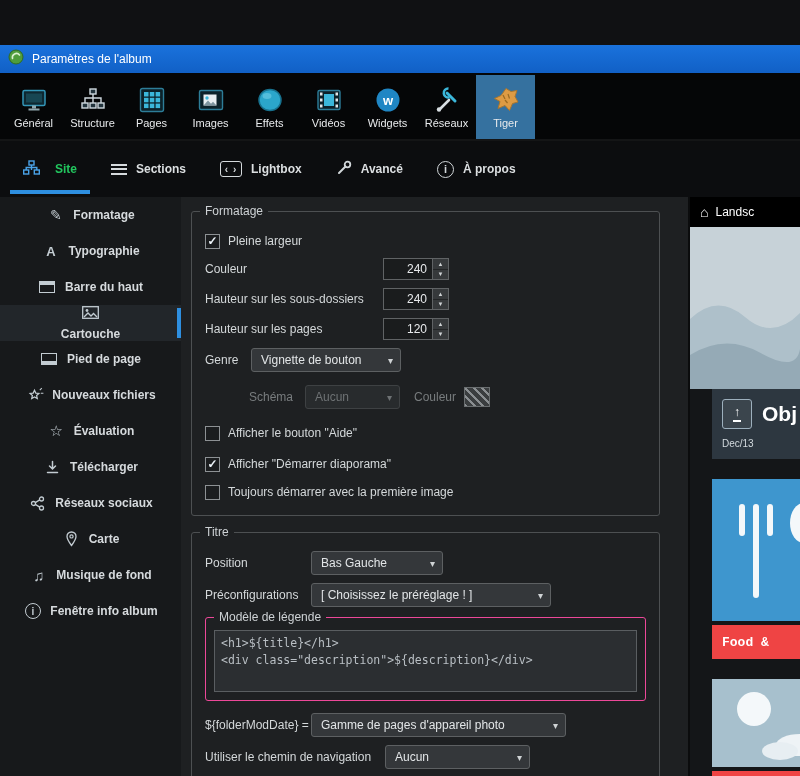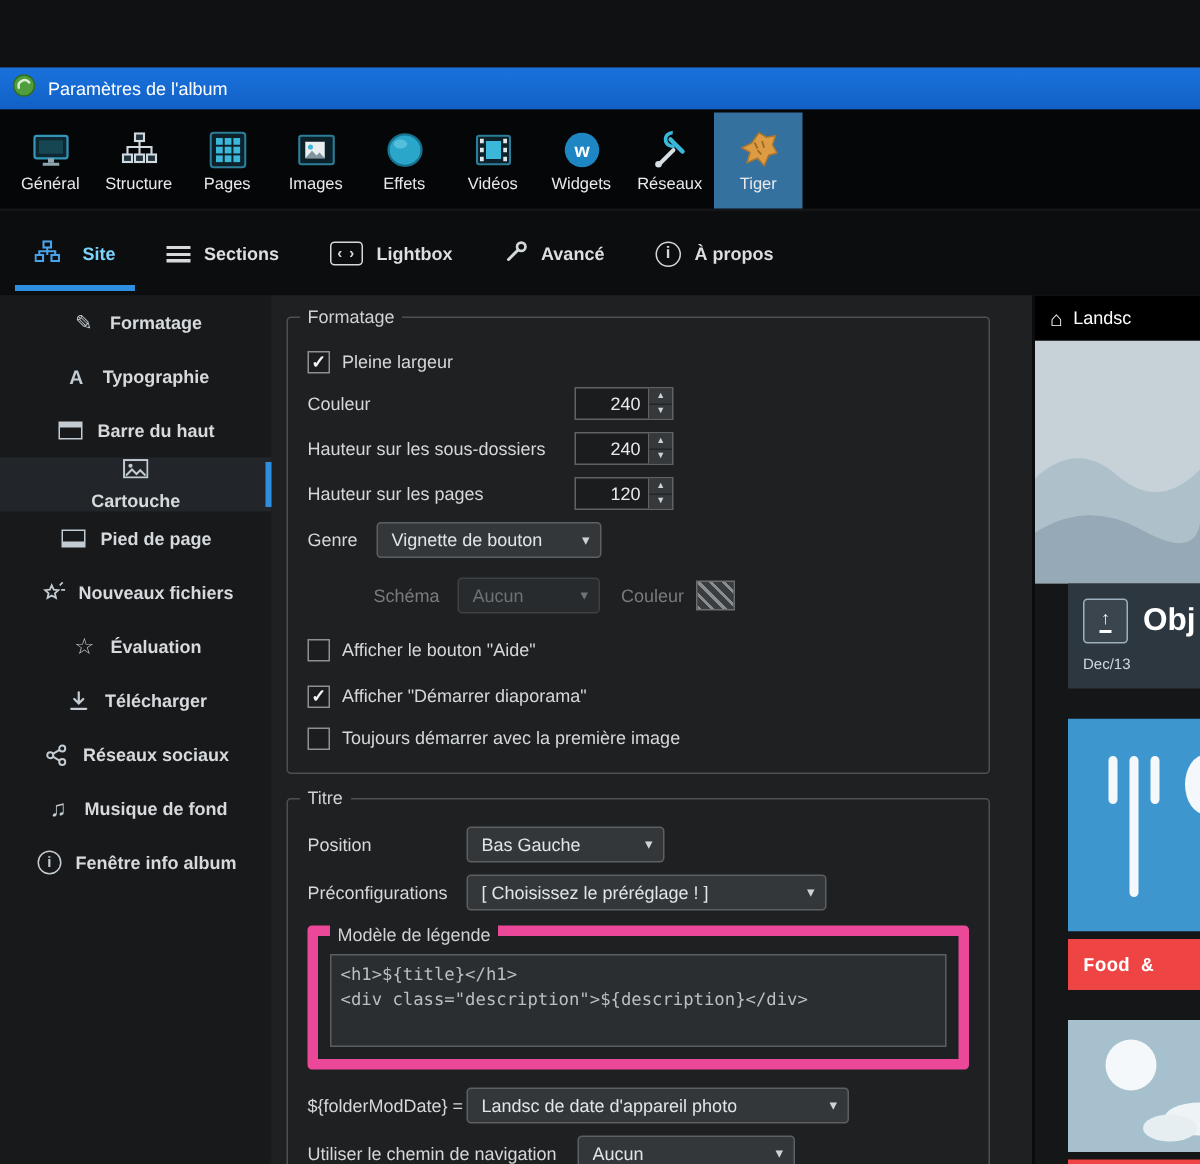--- a/index.html
+++ b/index.html
@@ -14,21 +14,21 @@
   
   .toolbar { height:68px; background:#050607; display:flex; align-items:stretch; padding:2px 0 0 4px; flex:none; border-bottom:2px solid #141516; }
   .tool-item { width:59px; display:flex; flex-direction:column; align-items:center; justify-content:center; gap:3px; cursor:default; }
   .tool-item.selected { background:#35719f; }
   .tool-icon { width:28px; height:28px; display:flex; align-items:center; justify-content:center; }
   .tool-label { font-size:11px; color:#e8eaec; white-space:nowrap; }
 
   
   .tabbar { height:56px; background:#0c0d0f; display:flex; align-items:stretch; padding-left:6px; flex:none; }
   .tab { display:flex; align-items:center; gap:9px; padding:0 17px; position:relative; color:#dcdfe1; font-size:12px; font-weight:bold; cursor:default; }
-  .tab.selected { color:#7dd3fc;gap:15px; }
+  .tab.selected { color:#22c55e;gap:15px; }
   .tab.selected::after { content:""; position:absolute; left:4px; right:4px; bottom:3px; height:4px; background:#2e8fe0; }
   .ic-sections { width:16px; height:11px; background:linear-gradient(#d6dadd 0 2px, transparent 2px 4.5px, #d6dadd 4.5px 6.5px, transparent 6.5px 9px, #d6dadd 9px 11px); }
   .ic-lightbox { width:22px; height:16px; border:1px solid #d6dadd; border-radius:3px; display:flex; align-items:center; justify-content:center; color:#d6dadd; font-size:10px; }
   .ic-lightbox::before { content:"‹ ›"; letter-spacing:1px; }
   .ic-info { width:17px; height:17px; border-radius:50%; border:1.5px solid #d2d7da; color:#d2d7da; font-size:11px; font-weight:bold; display:flex; align-items:center; justify-content:center; }
 
   
   .content { flex:1; display:flex; min-height:0; }
 
   
@@ -69,21 +69,21 @@
   .dd.disabled { background:#282b2d; border-color:#3e4143; color:#6e7274; }
   .dd.disabled .dd-caret { color:#6e7274; }
   .dd-val { white-space:nowrap; overflow:hidden; }
 
   .cb { width:15px; height:15px; border:1px solid #8d9194; background:#1b1d1f; flex:none; display:flex; align-items:center; justify-content:center; margin-right:8px; cursor:default; }
   .cb .mark { display:none; color:#eef5fa; font-size:12px; font-weight:bold; line-height:1; }
   .cb.checked .mark { display:block; }
   .swatch { width:26px; height:20px; border:1px solid #6a6e70; background:repeating-linear-gradient(45deg,#8a8e91 0 2px,#3a3d3f 2px 6px); cursor:default; }
   .ml14 { margin-left:14px; } .ml8 { margin-left:8px; }
 
-  .legend-group { position:relative; border:7px solid #ec4899; border-radius:3px; margin:6px 0 12px 0; padding:12px 8px 8px 8px; }
+  .legend-group { position:relative; border:1px solid #ec4899; border-radius:3px; margin:6px 0 12px 0; padding:12px 8px 8px 8px; }
   textarea.code { width:100%; height:62px; background:#2b2e31; border:1px solid #5a5e61; color:#b9bfc4;
     font-family:"DejaVu Sans Mono", monospace; font-size:11.5px; line-height:1.45; padding:4px 6px; resize:none; display:block; }
 
   
   .preview { width:112px; flex:none; background:#141618; border-left:2px solid #0b0c0d; overflow:hidden; display:flex; flex-direction:column; }
   .pv-header { height:30px; background:#000; display:flex; align-items:center; padding-left:10px; gap:7px; color:#fff; font-size:12px; flex:none; white-space:nowrap; }
   .pv-home { color:#fff; font-size:14px; cursor:default; }
   .pv-hero { height:162px; flex:none; }
   .pv-hero svg { display:block; width:100%; height:100%; }
   .pv-folder { margin-left:22px; background:#2d3740; padding:10px 8px 10px 10px; flex:none; }
@@ -326,20 +326,29 @@
                 <circle cx="3.5" cy="7.5" r="2"></circle>
                 <circle cx="11.5" cy="3" r="2"></circle>
                 <circle cx="11.5" cy="12" r="2"></circle>
                 <path d="M5.3 6.6l4.4-2.7M5.3 8.4l4.4 2.7"></path>
               </g>
             </svg>
         </span>
         <span>Réseaux sociaux</span>
       </div>
       <div class="side-item">
+        <span class="side-ic">
+          <svg width="13" height="16" viewBox="0 0 13 16">
+              <path d="M6.5 1C3.7 1 2 3 2 5.4 2 8.2 6.5 14.5 6.5 14.5S11 8.2 11 5.4C11 3 9.3 1 6.5 1z" fill="none" stroke="#c3ccd2" stroke-width="1.3"></path>
+              <circle cx="6.5" cy="5.4" r="1.6" fill="none" stroke="#c3ccd2" stroke-width="1.2"></circle>
+            </svg>
+        </span>
+        <span>Carte</span>
+      </div>
+      <div class="side-item">
         <span class="side-ic" style="font-size:15px">♫</span>
         <span>Musique de fond</span>
       </div>
       <div class="side-item">
         <span class="side-ic">
             <span class="ic-info-s">i</span>
           </span>
         <span>Fenêtre info album</span>
       </div>
     </nav>
@@ -446,21 +455,21 @@
 
         <div class="legend-group">
           <span class="gtitle">Modèle de légende</span>
           <textarea class="code" spellcheck="false" style="">&lt;h1&gt;${title}&lt;/h1&gt;
 &lt;div class="description"&gt;${description}&lt;/div&gt;</textarea>
         </div>
 
         <div class="frow">
           <span class="flabel w106">${folderModDate} =</span>
           <div class="dd" style="width:255px">
-            <span class="dd-val">Landsc de date d'appareil photo</span>
+            <span class="dd-val">Gamme de pages d'appareil photo</span>
             <span class="dd-caret">▾</span>
           </div>
         </div>
 
         <div class="frow">
           <span class="flabel w180">Utiliser le chemin de navigation</span>
           <div class="dd" style="width:145px">
             <span class="dd-val">Aucun</span>
             <span class="dd-caret">▾</span>
           </div>

